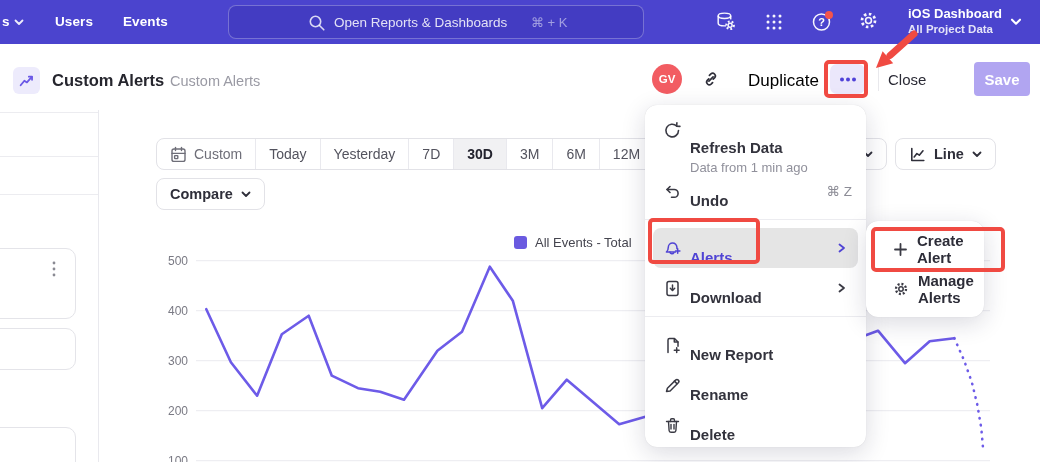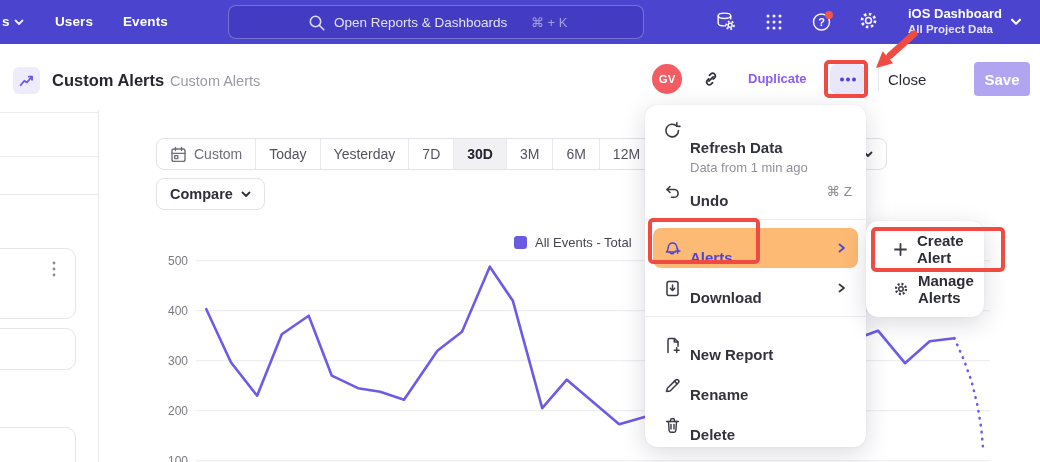--- a/index.html
+++ b/index.html
@@ -22,21 +22,21 @@
   .proj-chev{position:absolute;left:1010px;top:18px;color:#fff;cursor:pointer;}
 
   
   .tile{left:13px;top:67px;width:27px;height:27px;background:#edebfc;border-radius:6px;
         display:flex;align-items:center;justify-content:center;}
   .rtitle{left:52px;top:71px;font-size:16.5px;font-weight:700;color:#26262e;}
   .rcrumb{left:170px;top:73px;font-size:14.5px;color:#9a9aa4;}
   .avatar{left:652px;top:64px;width:30px;height:30px;border-radius:50%;background:#f25c62;color:#fff;
           display:flex;align-items:center;justify-content:center;font-size:11.5px;font-weight:700;cursor:pointer;}
   .linkico{left:701px;top:69px;color:#2f2f3a;cursor:pointer;}
-  .dup{left:748px;top:71px;font-size:13px;font-weight:700;color:#8b5cf6;cursor:pointer;}
+  .dup{left:748px;top:71px;font-size:17px;font-weight:400;color:#000000;cursor:pointer;}
   .dots-btn{left:830px;top:64px;width:35px;height:30px;background:#ebe7fb;border:none;border-radius:7px;
             color:#4f41d8;display:flex;align-items:center;justify-content:center;cursor:pointer;}
   .hdr-divider{left:878px;top:67px;width:1px;height:24px;background:#e8e8ec;}
   .close{left:888px;top:71px;font-size:15px;font-weight:400;color:#2a2a35;cursor:pointer;}
   .save-btn{left:974px;top:62px;width:56px;height:34px;background:#b1a5f1;border:none;border-radius:4px;
             color:#fff;font-size:15px;font-weight:600;font-family:inherit;cursor:pointer;}
 
   
   .vline{left:98px;top:110px;width:1px;height:352px;background:#e9e9ee;}
   .sdiv{height:1px;width:98px;left:0;background:#ececf0;}
@@ -66,21 +66,21 @@
         box-shadow:0 6px 24px rgba(25,25,60,.16),0 0 1px rgba(0,0,0,.15);padding:8px 0;box-sizing:border-box;}
   .mi{display:flex;align-items:center;height:40px;margin:0 8px;padding:0 6px 0 10px;border-radius:8px;
       color:#33333d;cursor:pointer;}
   .mi.tall{height:52px;align-items:flex-start;padding-top:6px;}
   .mi .mic{width:19px;height:19px;flex:0 0 19px;color:#3a3a44;display:flex;align-items:center;}
   .mi .mtxt{margin-left:8px;margin-top:19px;}
   .mlabel{font-size:15px;font-weight:600;line-height:19px;}
   .msub{font-size:13px;color:#90909b;margin-top:3px;}
   .mshort{margin-left:auto;font-size:13.5px;color:#8c8c96;}
   .mchev{margin-left:auto;margin-right:6px;color:#3a3a44;display:flex;}
-  .mi.hl{background:#fdba74;color:#5044d4;}
+  .mi.hl{background:#e5e5e5;color:#5044d4;}
   .mi.hl .mic,.mi.hl .mchev{color:#5044d4;}
   .mdiv{height:1px;background:#ececf0;margin:8px 0;}
 
   
   .submenu{left:866px;top:221px;width:118px;height:96px;background:#fff;border-radius:12px;z-index:31;
            box-shadow:0 6px 24px rgba(25,25,60,.16),0 0 1px rgba(0,0,0,.15);padding:8px 0;box-sizing:border-box;}
   .smi{display:flex;align-items:center;height:40px;padding:0 0 0 18px;font-size:15px;font-weight:600;
        color:#2d2d38;cursor:pointer;}
   .smi .sic{width:16px;display:flex;align-items:center;color:#3a3a44;}
   .smi span{margin-left:9px;}
@@ -256,20 +256,34 @@
   </div>
 
   <div class="abs btn hiddenbtn">
     <span style="color:#2f2f3a">
       <svg width="10" height="7" viewBox="0 0 10 7">
           <polyline points="1.5,1.5 5,5 8.5,1.5" fill="none" stroke="currentColor" stroke-width="1.8" stroke-linecap="round" stroke-linejoin="round"></polyline>
         </svg>
     </span>
   </div>
 
+  <div class="abs btn linebtn">
+    <span>
+      <svg width="17" height="17" viewBox="0 0 17 17" fill="none" stroke="#2f2f3a" stroke-width="1.6" stroke-linecap="round" stroke-linejoin="round">
+        <path d="M2.8 2.5v12h12"></path>
+          <polyline points="5.2,11 7.9,7.6 10.3,9.2 14,4.8"></polyline>
+      </svg>
+    </span>
+    <span>Line</span>
+    <span style="color:#2f2f3a">
+      <svg width="10" height="7" viewBox="0 0 10 7">
+          <polyline points="1.5,1.5 5,5 8.5,1.5" fill="none" stroke="currentColor" stroke-width="1.8" stroke-linecap="round" stroke-linejoin="round"></polyline>
+        </svg>
+    </span>
+  </div>
 
   <svg class="abs chart-svg" width="850" height="232">
       <line x1="36" y1="230.7" x2="830" y2="230.7" stroke="#ebebef" stroke-width="1"></line>
       <text x="28" y="234.7" text-anchor="end" font-size="12" fill="#7a7a84" font-family="Liberation Sans, sans-serif">100</text>
       <line x1="36" y1="180.7" x2="830" y2="180.7" stroke="#ebebef" stroke-width="1"></line>
       <text x="28" y="184.7" text-anchor="end" font-size="12" fill="#7a7a84" font-family="Liberation Sans, sans-serif">200</text>
       <line x1="36" y1="130.7" x2="830" y2="130.7" stroke="#ebebef" stroke-width="1"></line>
       <text x="28" y="134.7" text-anchor="end" font-size="12" fill="#7a7a84" font-family="Liberation Sans, sans-serif">300</text>
       <line x1="36" y1="80.69999999999999" x2="830" y2="80.69999999999999" stroke="#ebebef" stroke-width="1"></line>
       <text x="28" y="84.69999999999999" text-anchor="end" font-size="12" fill="#7a7a84" font-family="Liberation Sans, sans-serif">400</text>

